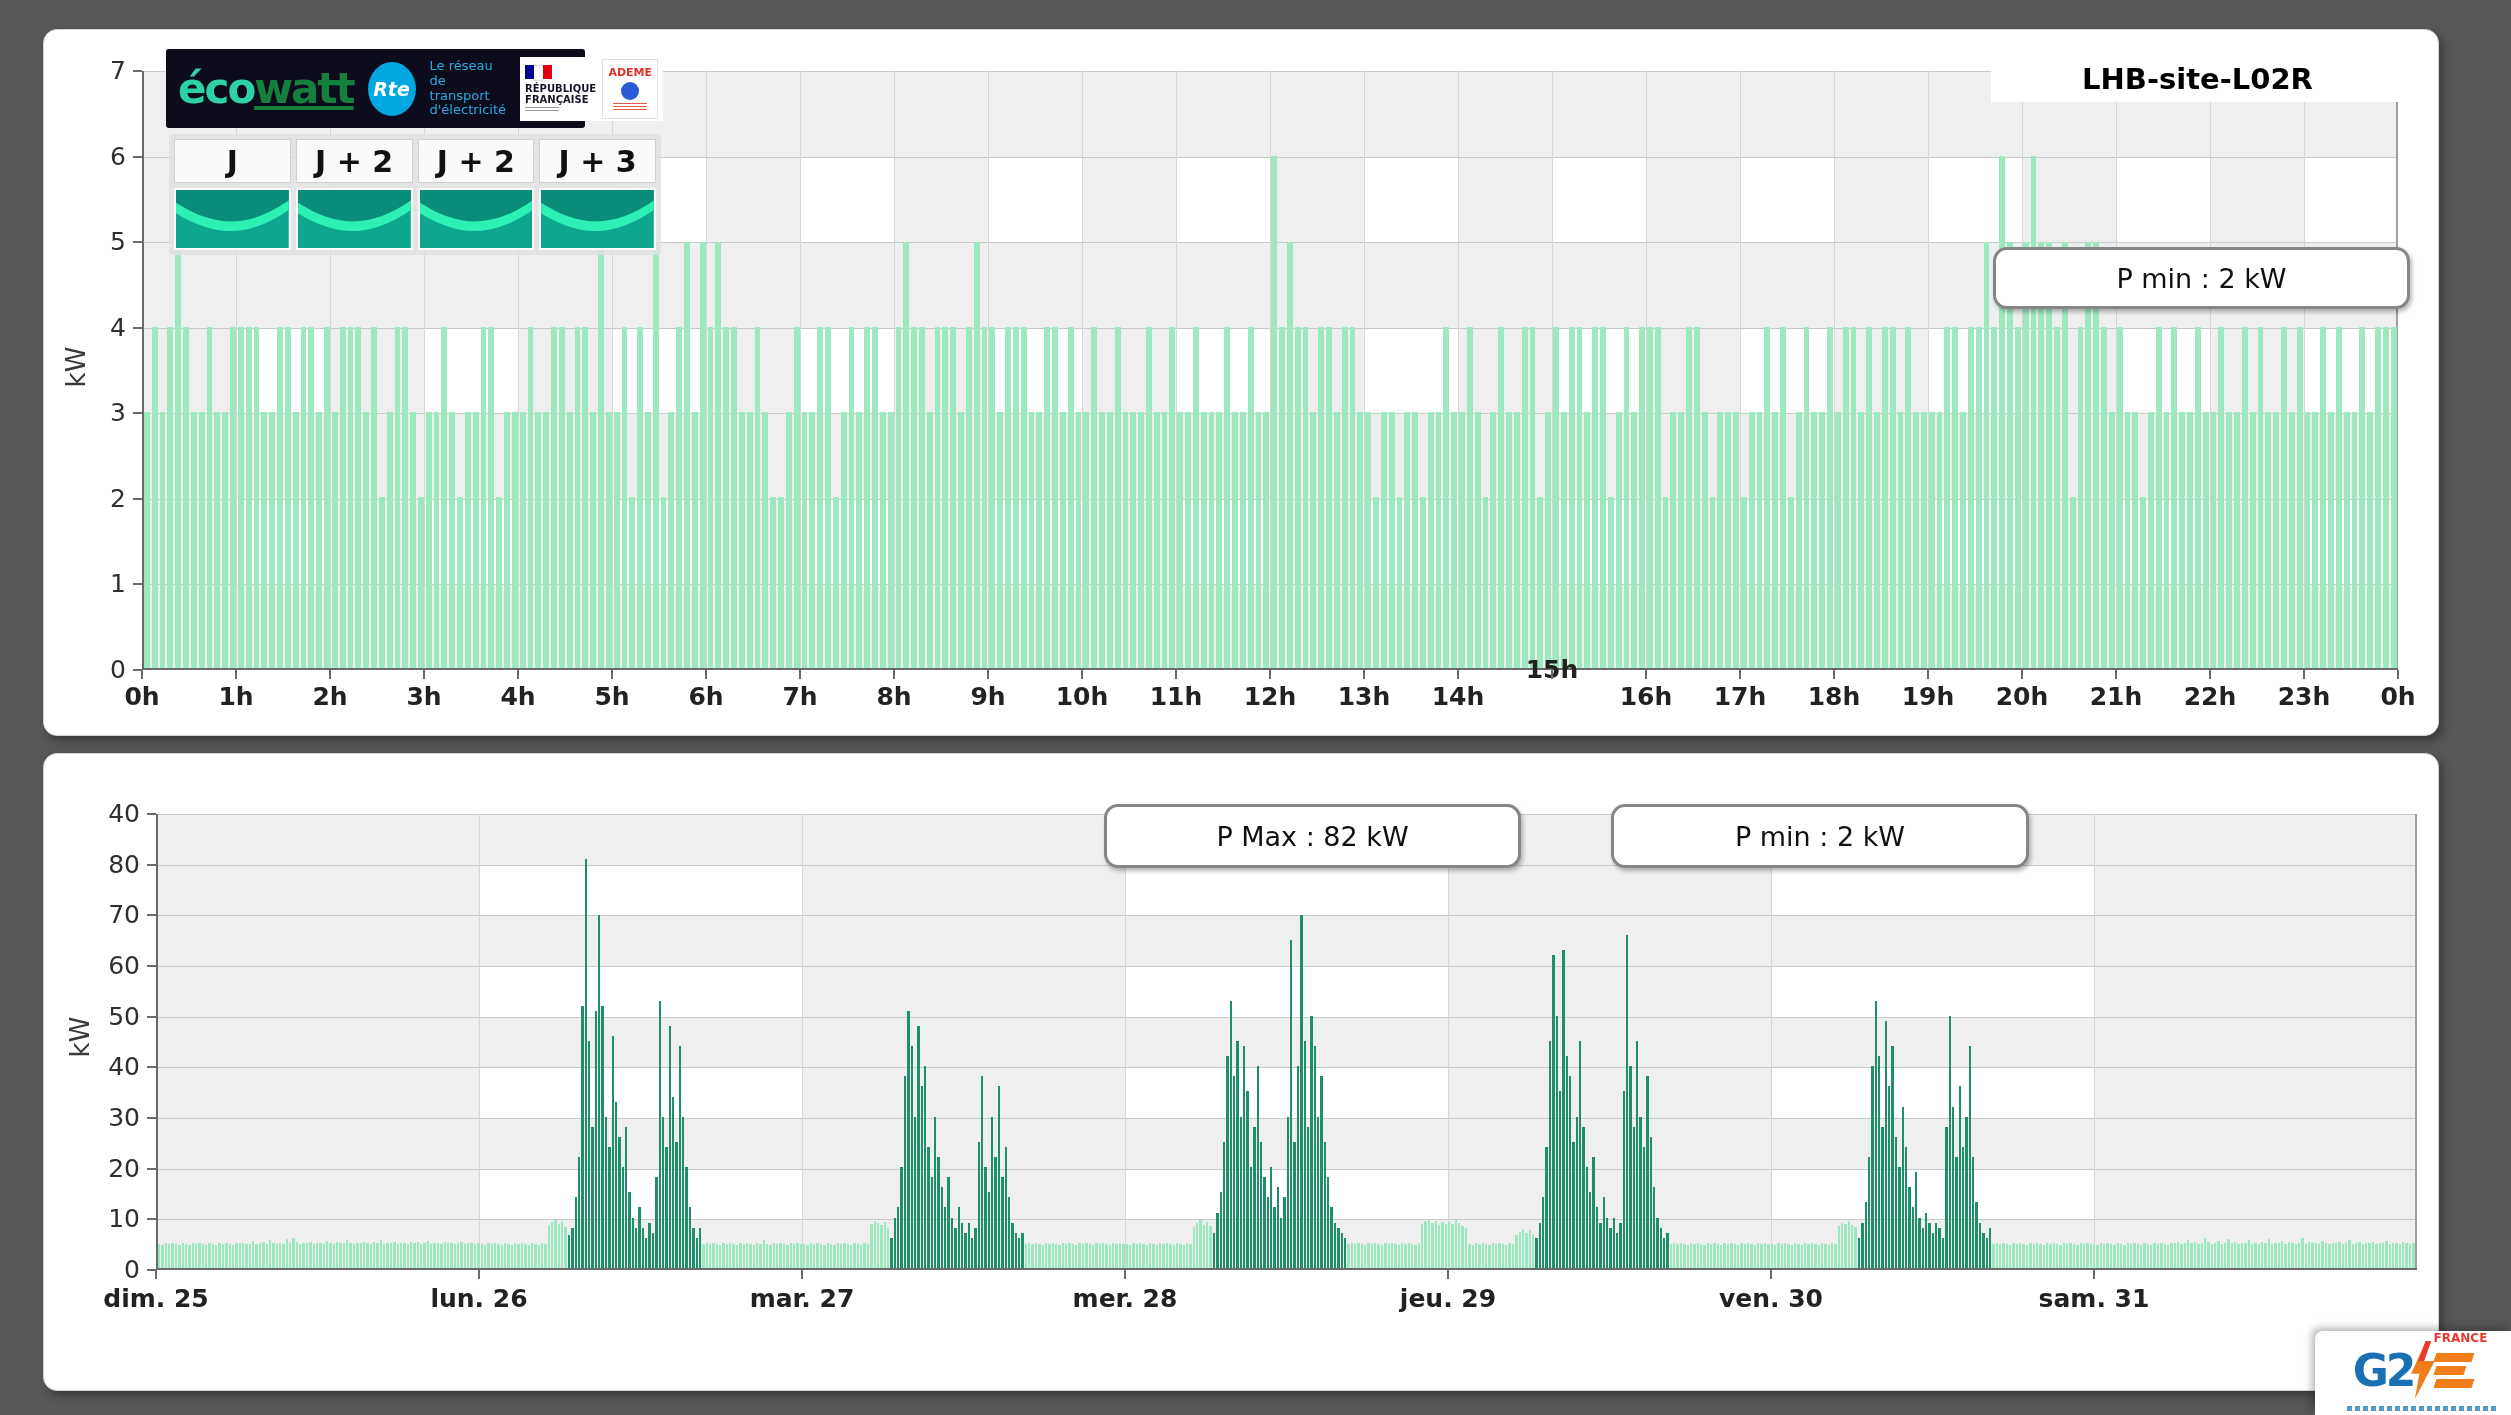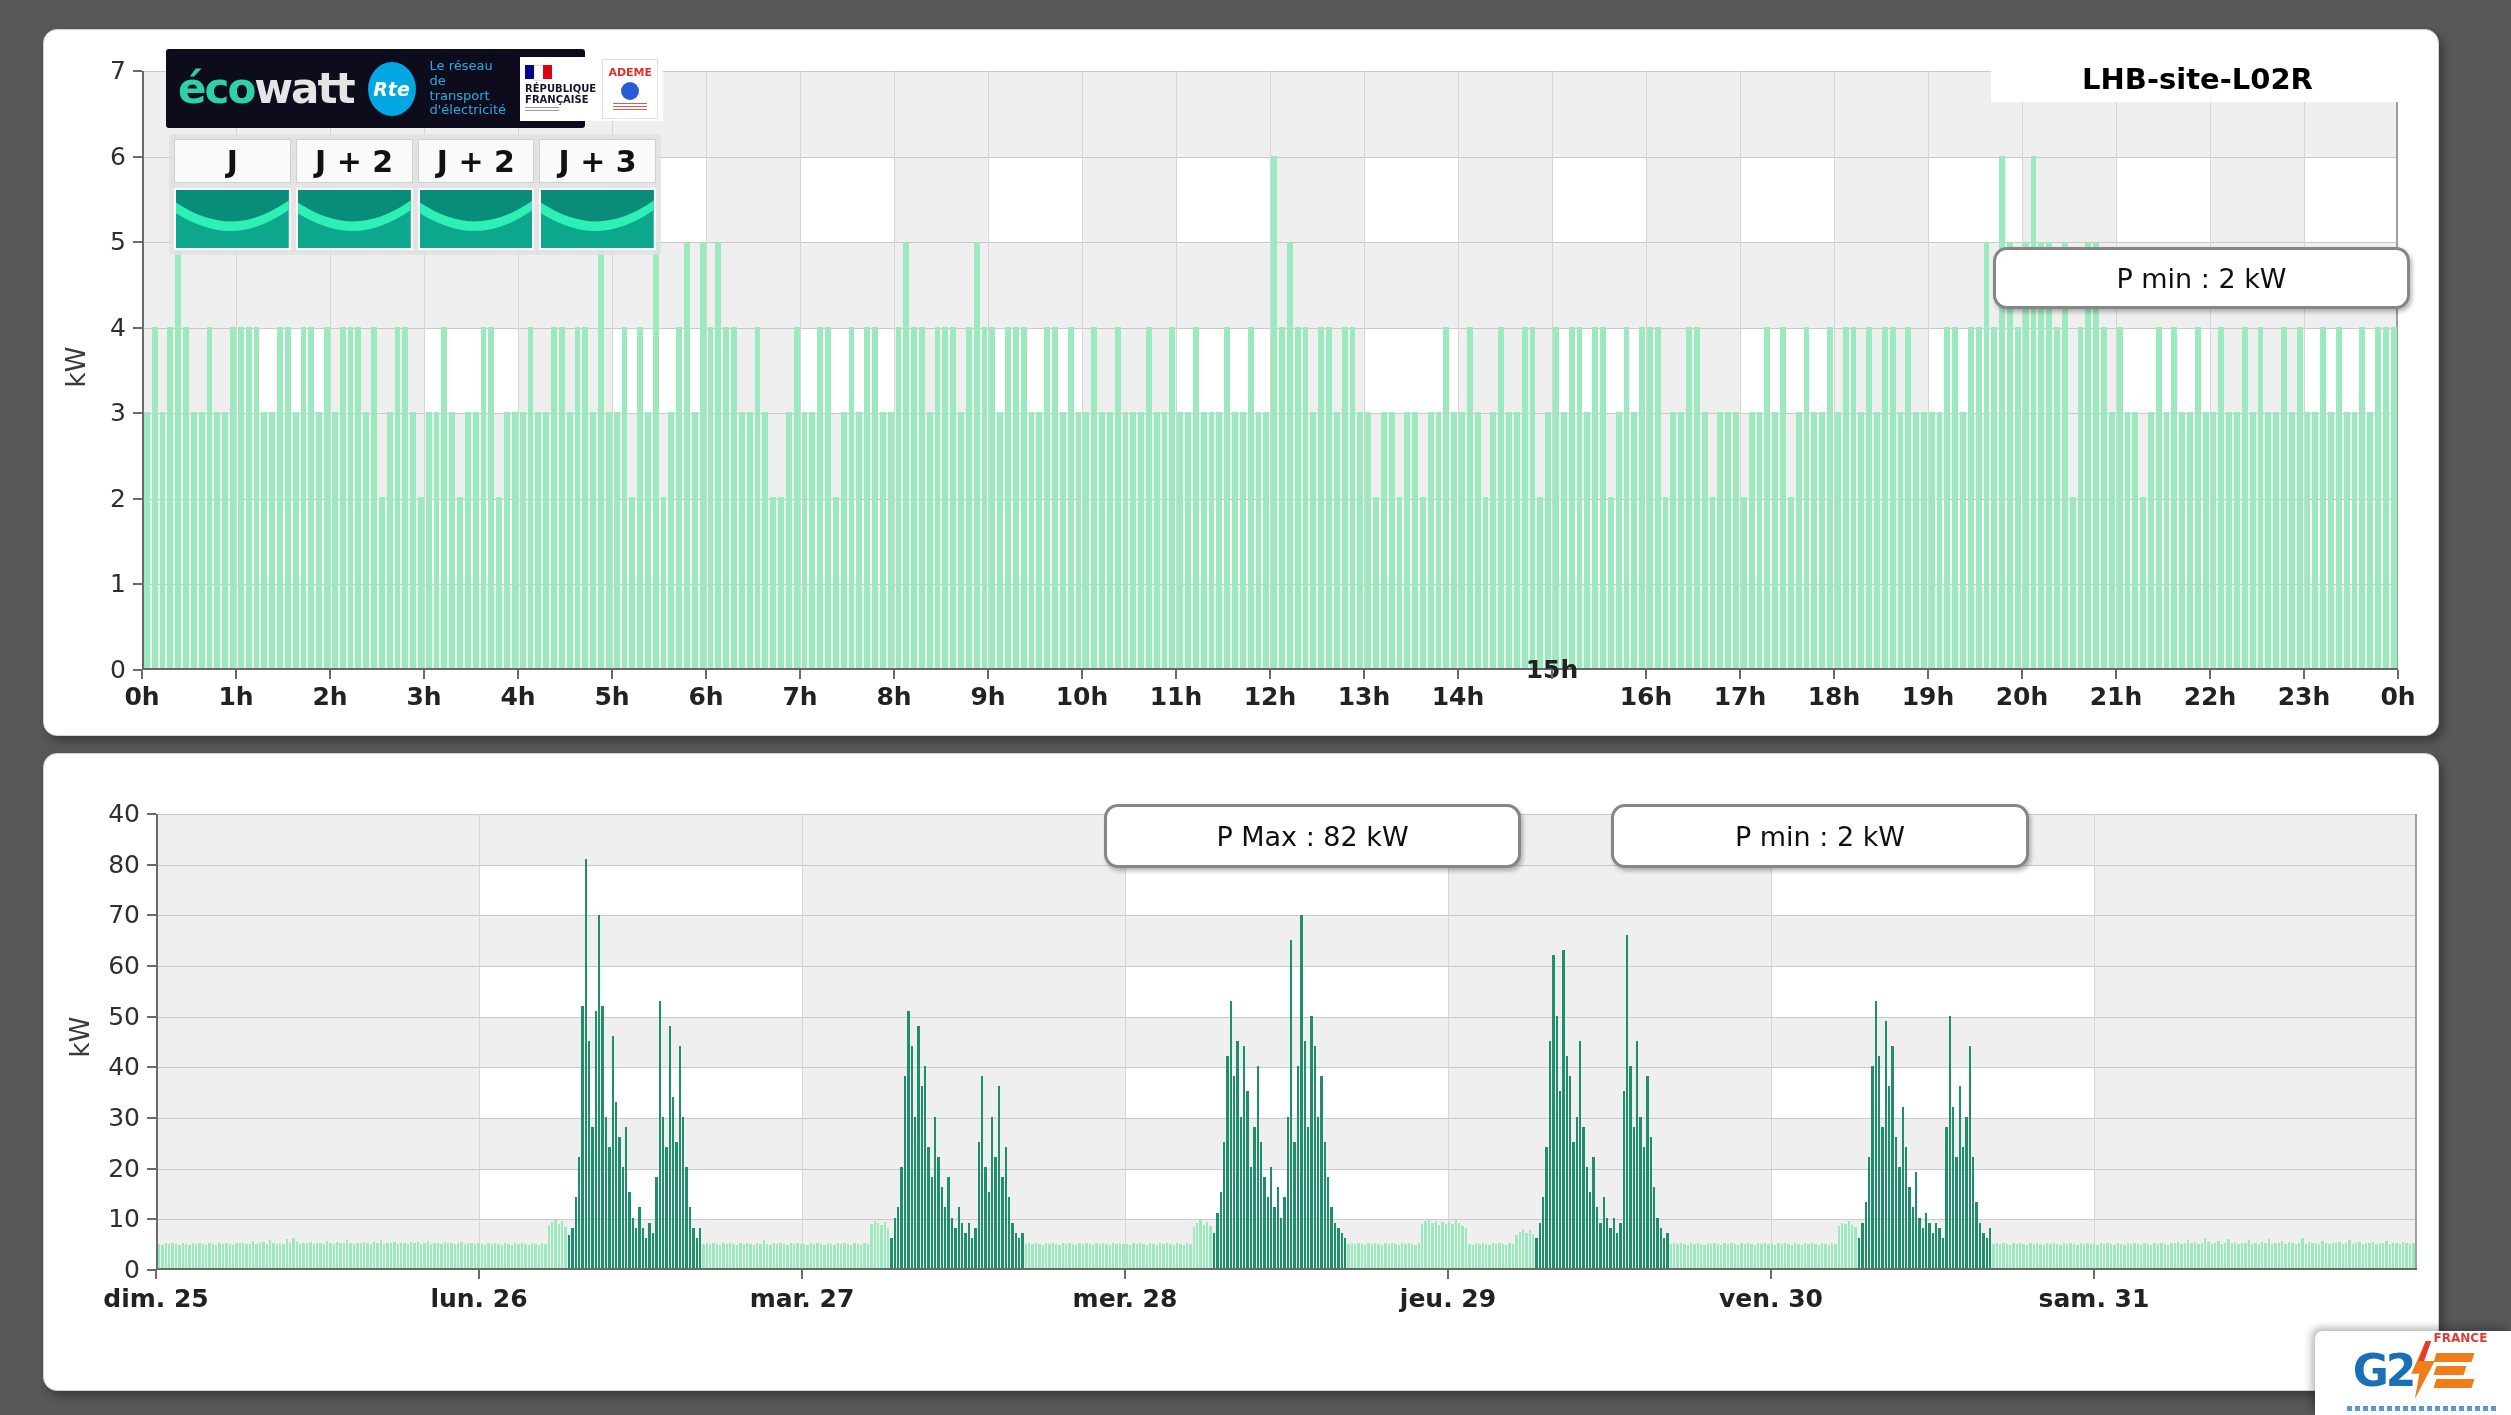--- a/index.html
+++ b/index.html
@@ -43,21 +43,21 @@
   .site-title{position:absolute;left:1947px;top:26px;width:413px;height:46px;background:#fff;
     border-radius:10px 10px 0 0;display:flex;align-items:center;justify-content:center;
     font-size:29px;font-weight:bold;color:#000;}
   .date-label{position:absolute;left:1032px;top:519px;width:477px;height:62px;
     background:rgba(255,255,255,.95);border-radius:10px;display:flex;align-items:center;justify-content:center;
     font-size:31px;font-weight:bold;color:#111;box-shadow:0 2px 6px rgba(0,0,0,.18);}
   
   .ecowatt-banner{position:absolute;left:122px;top:19px;width:419px;height:79px;background:#0c0c1c;
     display:flex;align-items:center;gap:14px;padding:0 12px;box-sizing:border-box;border-radius:3px;}
   .brand{font-size:42px;font-weight:bold;letter-spacing:-2px;white-space:nowrap;}
-  .brand .eco{color:#2dd3a7;} .brand .watt{color:#e5e5e5;}
+  .brand .eco{color:#2dd3a7;} .brand .watt{color:#15803d;text-decoration:underline;}
   .rte-circle{width:48px;height:54px;border-radius:50%;background:#00a7e1;display:flex;
     align-items:center;justify-content:center;color:#fff;font-size:19px;font-weight:bold;font-style:italic;flex:0 0 auto;}
   .rte-tagline{color:#29abdf;font-size:13px;line-height:1.15;white-space:pre-line;width:96px;}
   .gov-box{background:#fff;height:64px;display:flex;align-items:center;gap:6px;padding:2px 5px;box-sizing:border-box;}
   .rf{display:flex;flex-direction:column;gap:2px;}
   .rf-flag{display:flex;}
   .rf-flag div{width:9px;height:14px;}
   .rf-b{background:#000091;} .rf-w{background:#fff;border-top:1px solid #ddd;border-bottom:1px solid #ddd;} .rf-r{background:#e1000f;}
   .rf-text{font-size:10px;font-weight:bold;color:#14142b;line-height:1.1;white-space:pre-line;}
   .rf-motto{width:34px;height:6px;background:repeating-linear-gradient(to bottom,#9a9a9a 0 1px,transparent 1px 3px);}

